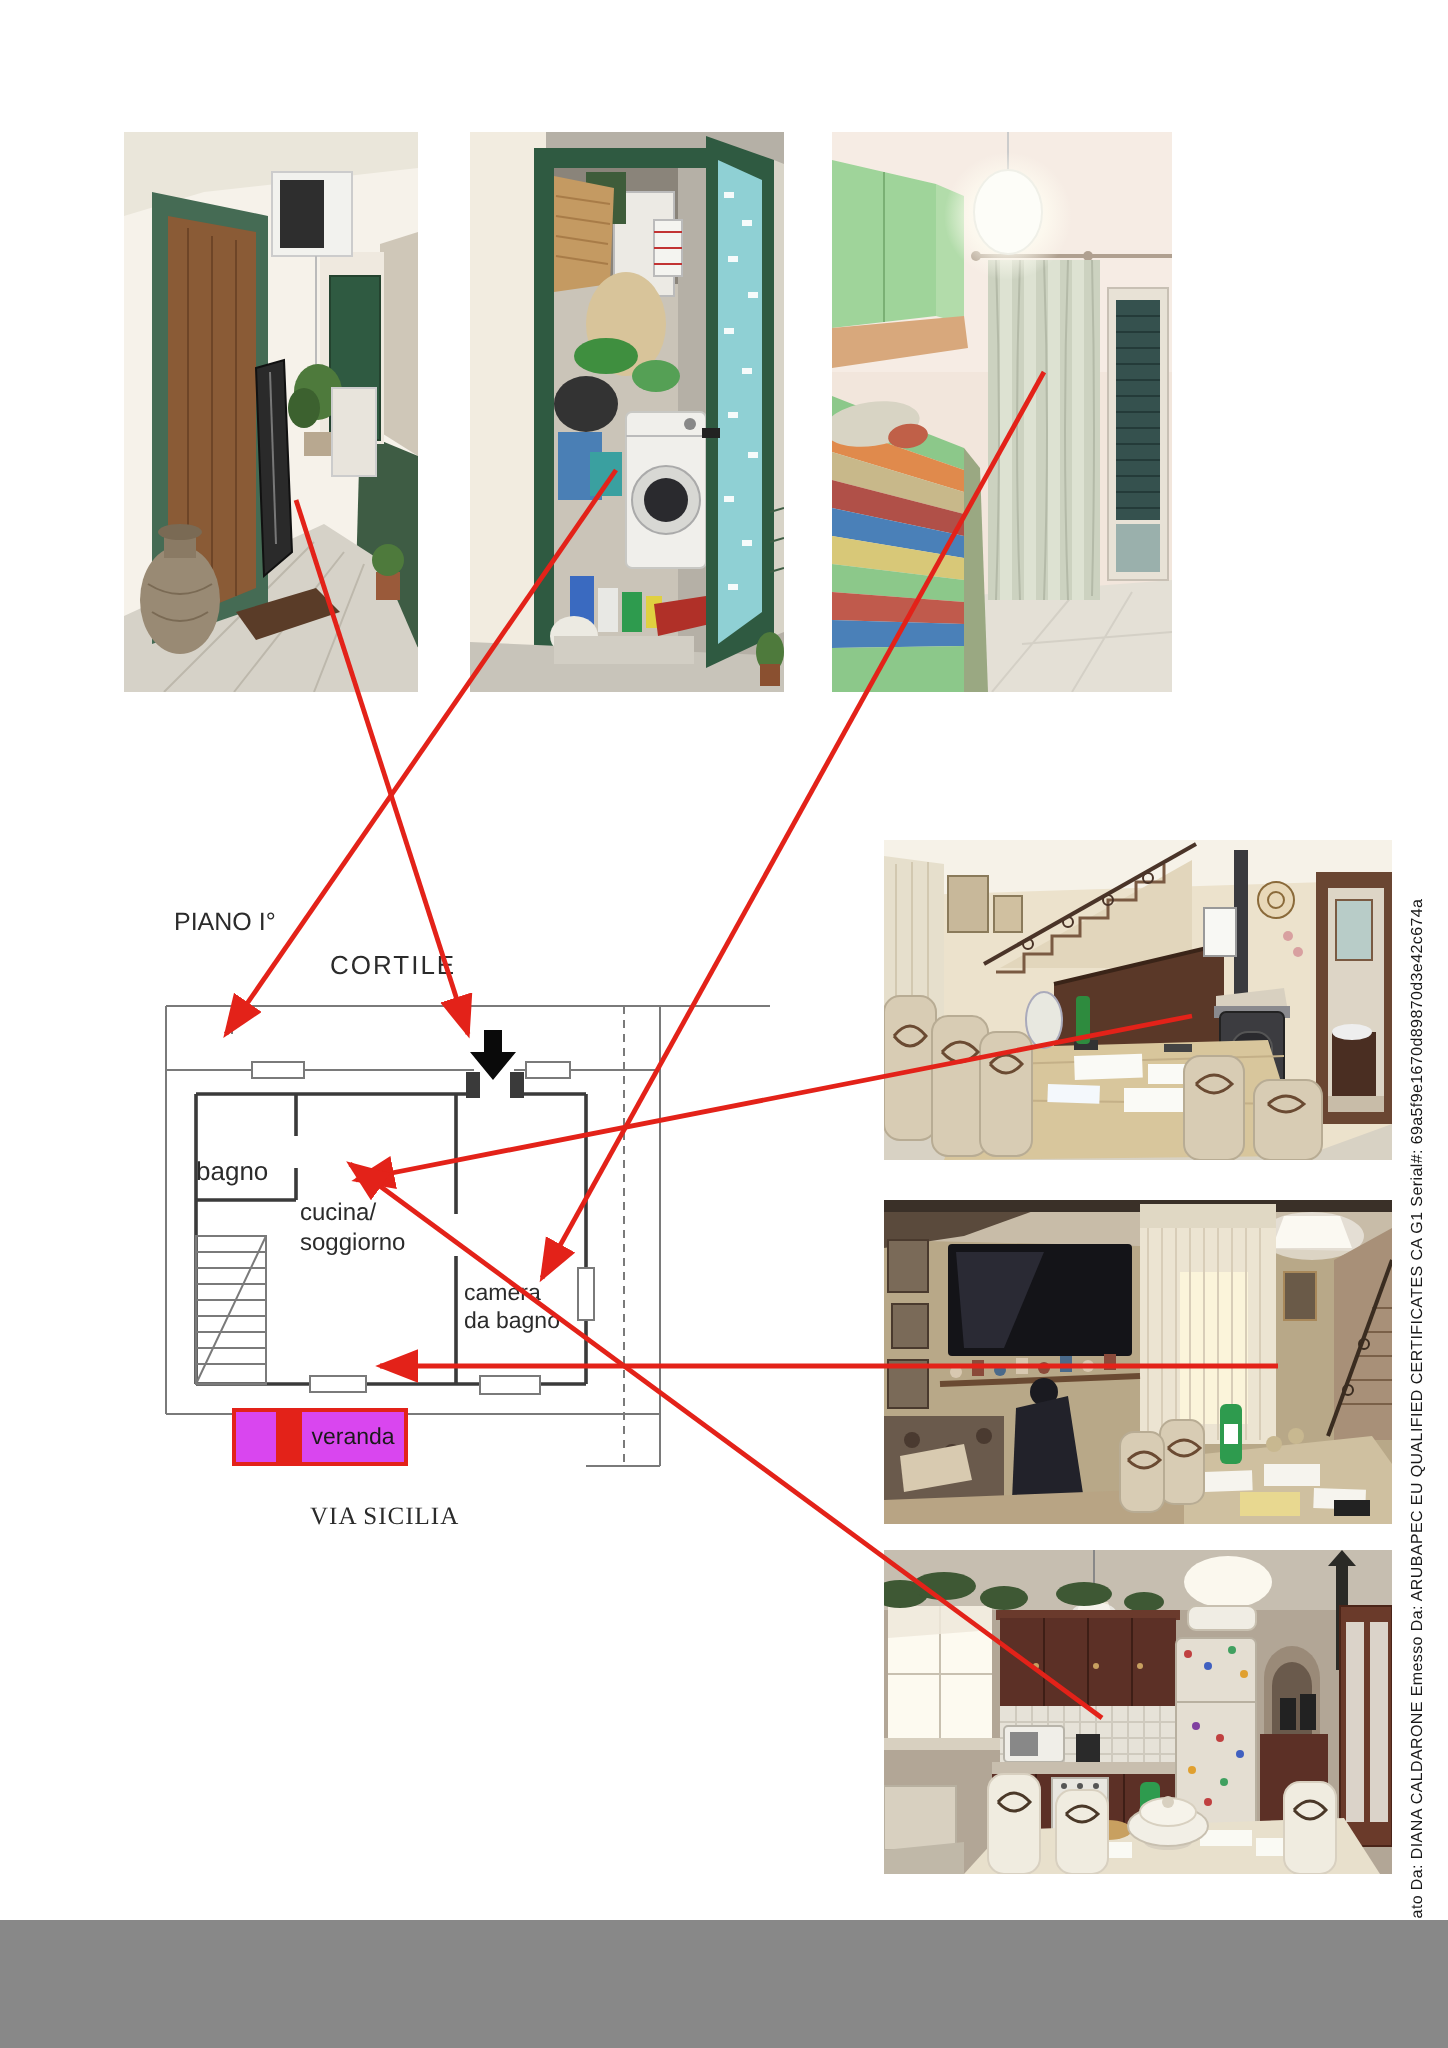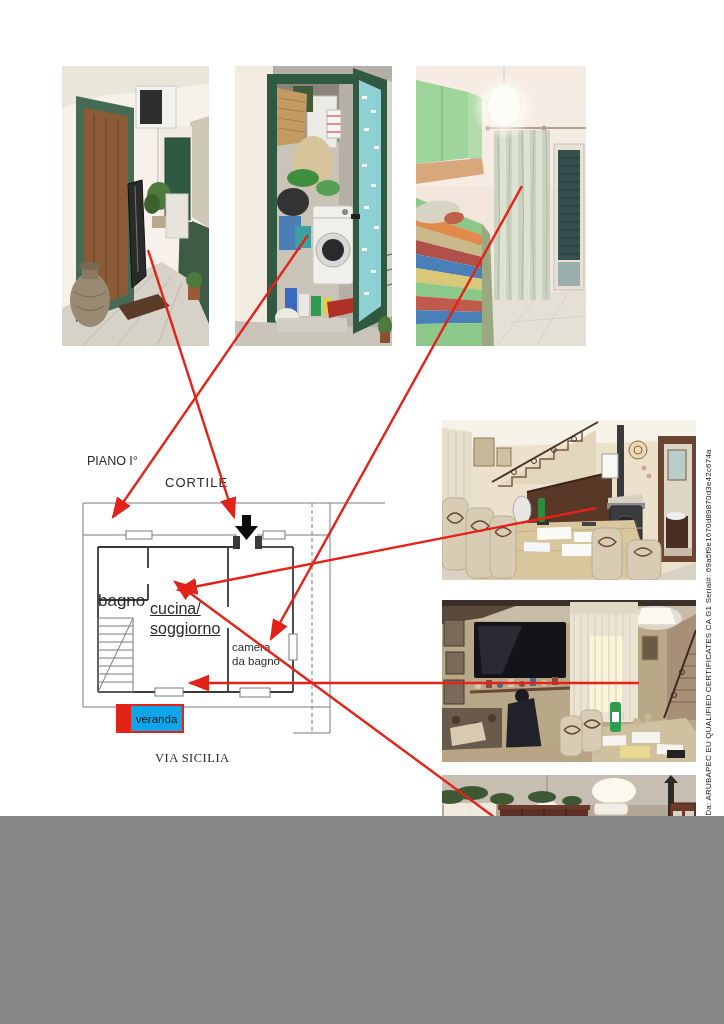--- a/index.html
+++ b/index.html
@@ -1,24 +1,24 @@
 <!DOCTYPE html>
 <html><head>
 <meta charset="utf-8">
 <style>
   html,body{margin:0;padding:0;background:#888;}
-  .page{position:relative;width:724px;height:816px;background:#ffffff;overflow:hidden;
+  .page{position:relative;width:724px;height:960px;background:#ffffff;overflow:hidden;
         font-family:"Liberation Sans",sans-serif;margin:0 auto;}
   .photo{position:absolute;margin:0;padding:0;z-index:1;}
   .photo svg{display:block;}
   .overlay{position:absolute;left:0;top:0;z-index:6;pointer-events:none;}
   .plansvg{position:absolute;left:0;top:0;z-index:2;}
   .lbl{position:absolute;z-index:4;color:#2b2b2b;white-space:pre;line-height:1.25;}
   .veranda-box{position:absolute;left:116px;top:704px;width:64px;height:25px;
-        border:2px solid #e32219;display:flex;align-items:stretch;z-index:3;background:#0ea5e9;}
+        border:2px solid #e32219;display:flex;align-items:stretch;z-index:3;background:#d946ef;padding-left:20px;}
   .veranda-red{width:13px;background:#e32219;}
   .veranda-lbl{flex:1;display:flex;align-items:center;justify-content:center;
         font-size:11.5px;color:#1a1a1a;}
   .sig{position:absolute;left:704px;top:976px;width:580px;height:11px;z-index:3;
         transform:rotate(-90deg);transform-origin:0 0;font-size:8px;letter-spacing:.2px;
         color:#1a1a1a;white-space:nowrap;}
   .seal{position:absolute;left:684px;top:972px;z-index:3;}
 </style>
 </head>
 <body>
@@ -438,22 +438,22 @@
     </g>
     <g stroke="#7a7a7a" stroke-width="1" fill="#ffffff">
       <rect x="155" y="688" width="28" height="8"></rect>
       <rect x="240" y="688" width="30" height="9"></rect>
       <rect x="289" y="634" width="8" height="26"></rect>
     </g>
   </svg>
 
   <div class="lbl" style="left:87px;top:454px;font-size:12.5px;">PIANO I°</div>
   <div class="lbl" style="left:165px;top:475px;font-size:13px;letter-spacing:1px;">CORTILE</div>
-  <div class="lbl" style="left:98px;top:578px;font-size:17px;margin-top:12px;">bagno</div>
-  <div class="lbl" style="left:150px;top:599px;font-size:16px;text-decoration:underline;"><span>cucina/</span><br><span>soggiorno</span></div>
+  <div class="lbl" style="left:98px;top:578px;font-size:13px;">bagno</div>
+  <div class="lbl" style="left:150px;top:599px;font-size:12px;"><span>cucina/</span><br><span>soggiorno</span></div>
   <div class="lbl" style="left:232px;top:640px;font-size:11.5px;"><span>camera</span><br><span>da bagno</span></div>
   <div class="lbl" style="left:155px;top:751px;font-size:12.5px;letter-spacing:.5px;font-family:Liberation Serif, serif;">VIA SICILIA</div>
 
   <div class="veranda-box">
     <div class="veranda-red"></div>
     <div class="veranda-lbl">veranda</div>
   </div>
 
   <svg class="overlay" width="724" height="1024" viewBox="0 0 724 1024">
     <defs>

